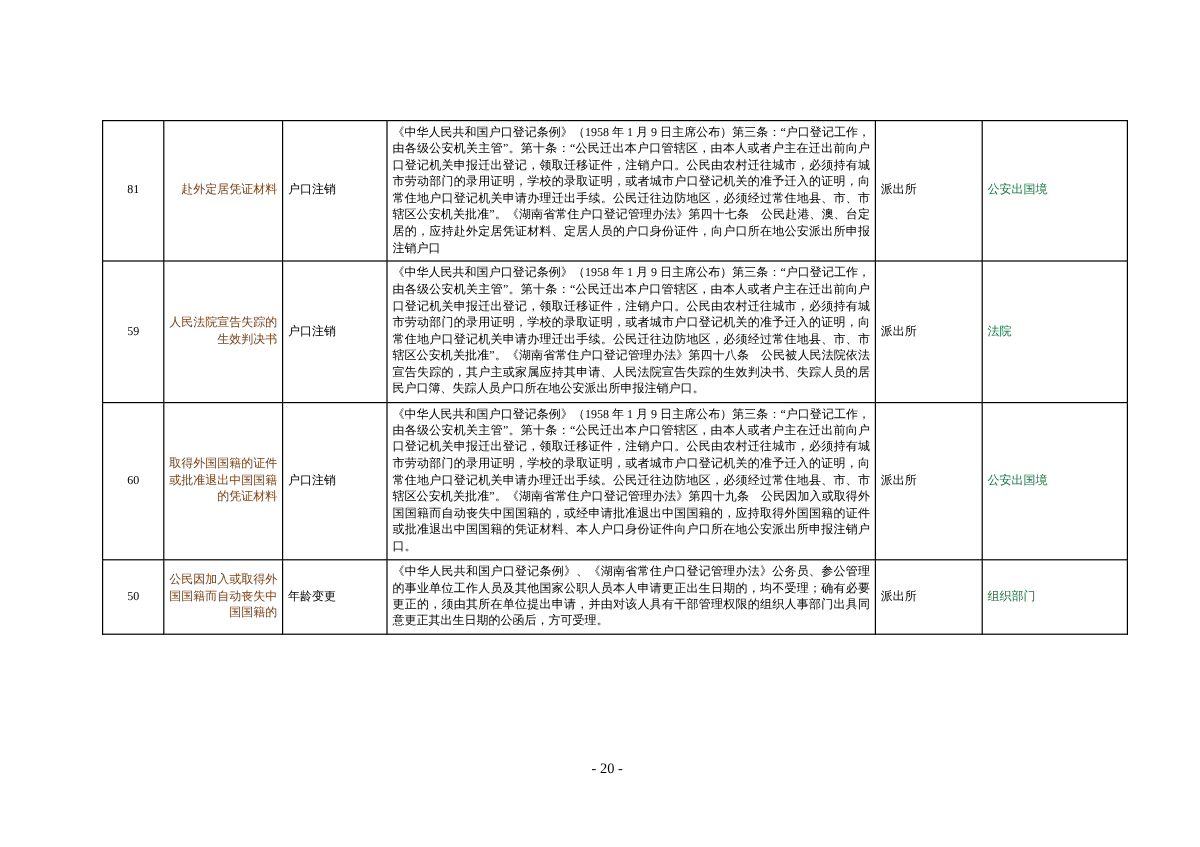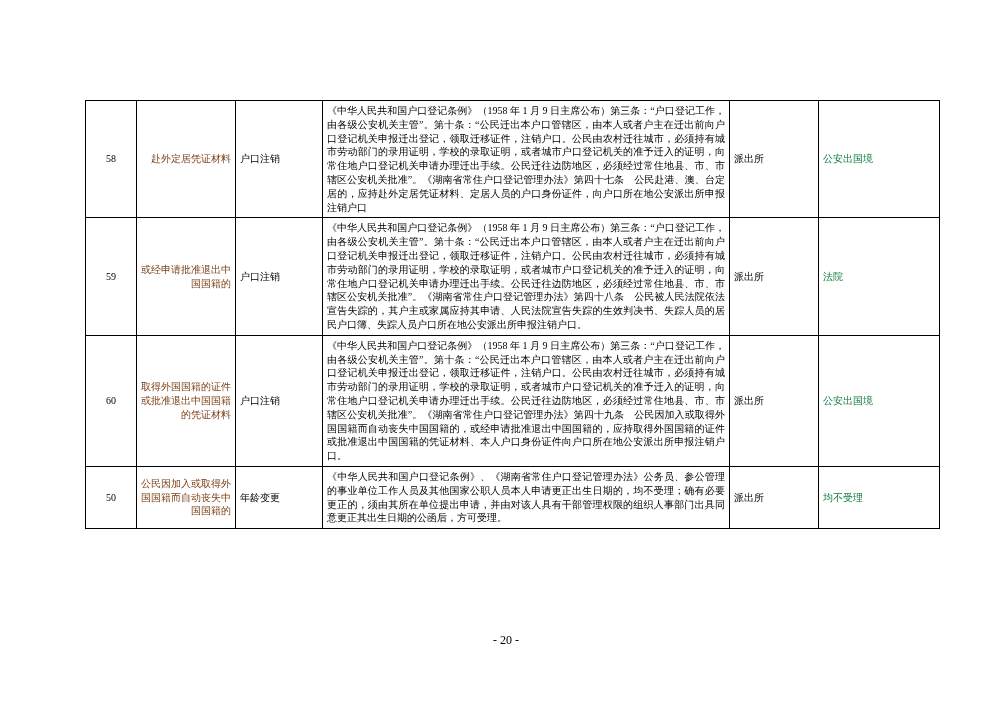--- a/index.html
+++ b/index.html
@@ -93,31 +93,31 @@
 </style>
 </head>
 <body>
 
 <div class="page">
 
   <table class="doc-table">
     <tbody>
 
       <tr>
-        <td class="col-no">58</td>
+        <td class="col-no">81</td>
         <td class="col-item">赴外定居凭证材料</td>
         <td class="col-type">户口注销</td>
         <td class="col-basis">《中华人民共和国户口登记条例》（1958 年 1 月 9 日主席公布）第三条：“户口登记工作，由各级公安机关主管”。第十条：“公民迁出本户口管辖区，由本人或者户主在迁出前向户口登记机关申报迁出登记，领取迁移证件，注销户口。公民由农村迁往城市，必须持有城市劳动部门的录用证明，学校的录取证明，或者城市户口登记机关的准予迁入的证明，向常住地户口登记机关申请办理迁出手续。公民迁往边防地区，必须经过常住地县、市、市辖区公安机关批准”。《湖南省常住户口登记管理办法》第四十七条　公民赴港、澳、台定居的，应持赴外定居凭证材料、定居人员的户口身份证件，向户口所在地公安派出所申报注销户口</td>
         <td class="col-org">派出所</td>
         <td class="col-dept">公安出国境</td>
       </tr>
 
       <tr>
         <td class="col-no">59</td>
-        <td class="col-item">或经申请批准退出中国国籍的</td>
+        <td class="col-item">人民法院宣告失踪的生效判决书</td>
         <td class="col-type">户口注销</td>
         <td class="col-basis">《中华人民共和国户口登记条例》（1958 年 1 月 9 日主席公布）第三条：“户口登记工作，由各级公安机关主管”。第十条：“公民迁出本户口管辖区，由本人或者户主在迁出前向户口登记机关申报迁出登记，领取迁移证件，注销户口。公民由农村迁往城市，必须持有城市劳动部门的录用证明，学校的录取证明，或者城市户口登记机关的准予迁入的证明，向常住地户口登记机关申请办理迁出手续。公民迁往边防地区，必须经过常住地县、市、市辖区公安机关批准”。《湖南省常住户口登记管理办法》第四十八条　公民被人民法院依法宣告失踪的，其户主或家属应持其申请、人民法院宣告失踪的生效判决书、失踪人员的居民户口簿、失踪人员户口所在地公安派出所申报注销户口。</td>
         <td class="col-org">派出所</td>
         <td class="col-dept">法院</td>
       </tr>
 
       <tr>
         <td class="col-no">60</td>
         <td class="col-item">取得外国国籍的证件或批准退出中国国籍的凭证材料</td>
         <td class="col-type">户口注销</td>
@@ -125,21 +125,21 @@
         <td class="col-org">派出所</td>
         <td class="col-dept">公安出国境</td>
       </tr>
 
       <tr>
         <td class="col-no">50</td>
         <td class="col-item">公民因加入或取得外国国籍而自动丧失中国国籍的</td>
         <td class="col-type">年龄变更</td>
         <td class="col-basis">《中华人民共和国户口登记条例》、《湖南省常住户口登记管理办法》公务员、参公管理的事业单位工作人员及其他国家公职人员本人申请更正出生日期的，均不受理；确有必要更正的，须由其所在单位提出申请，并由对该人具有干部管理权限的组织人事部门出具同意更正其出生日期的公函后，方可受理。</td>
         <td class="col-org">派出所</td>
-        <td class="col-dept plain">均不受理</td>
+        <td class="col-dept plain">组织部门</td>
       </tr>
 
     </tbody>
   </table>
 
   <div class="page-number">- 20 -</div>
 
 </div>
 
 </body></html>

